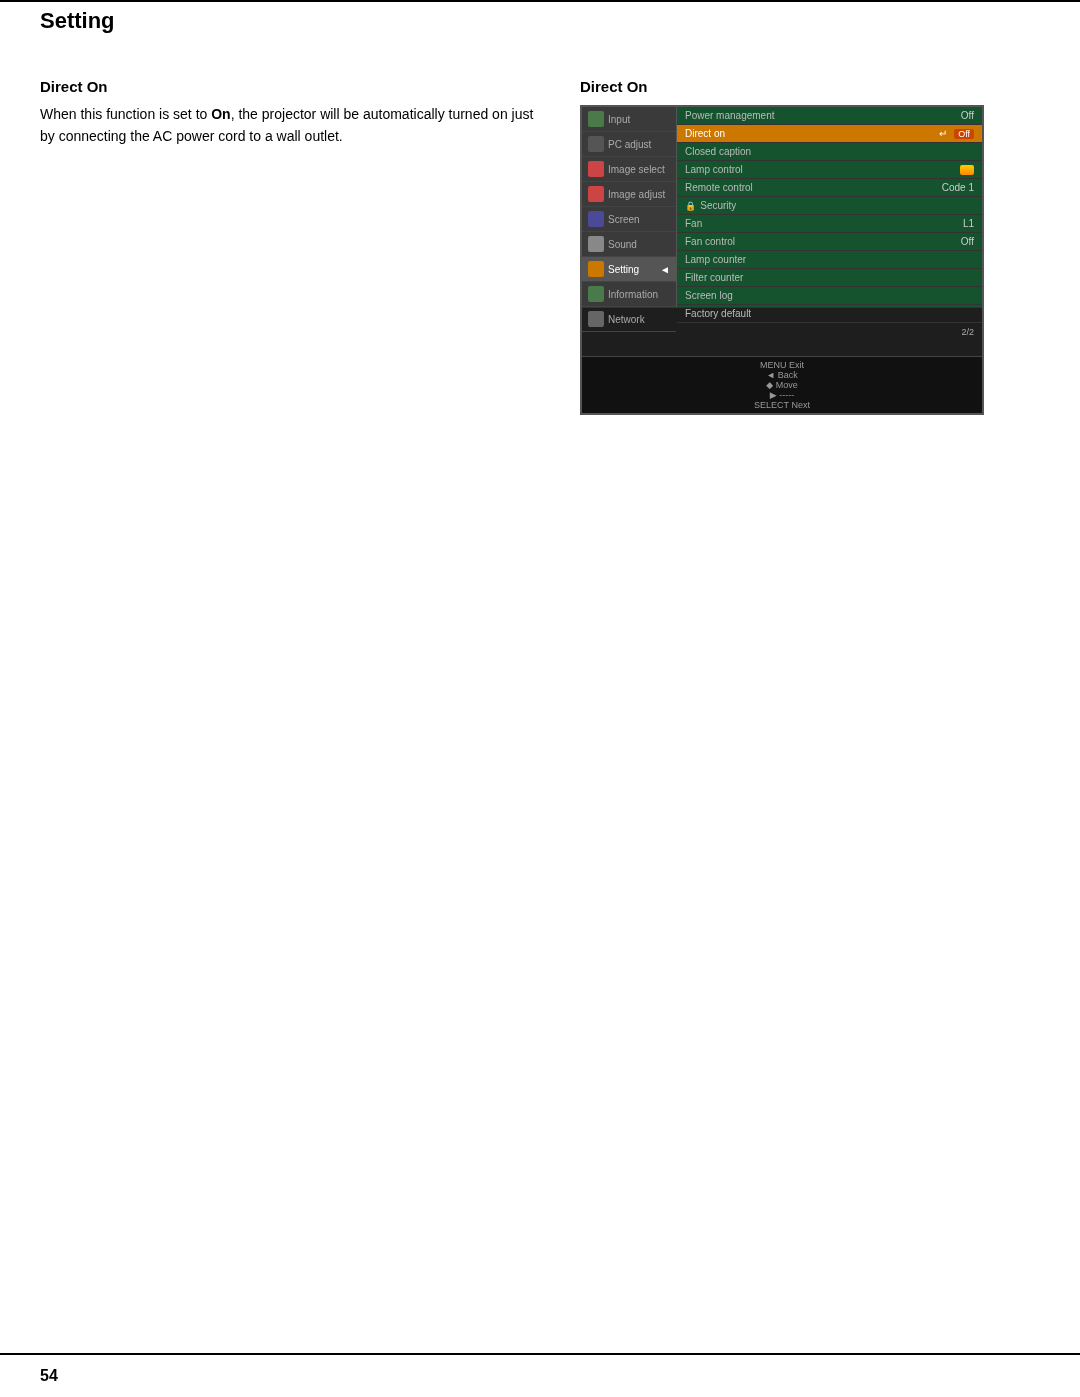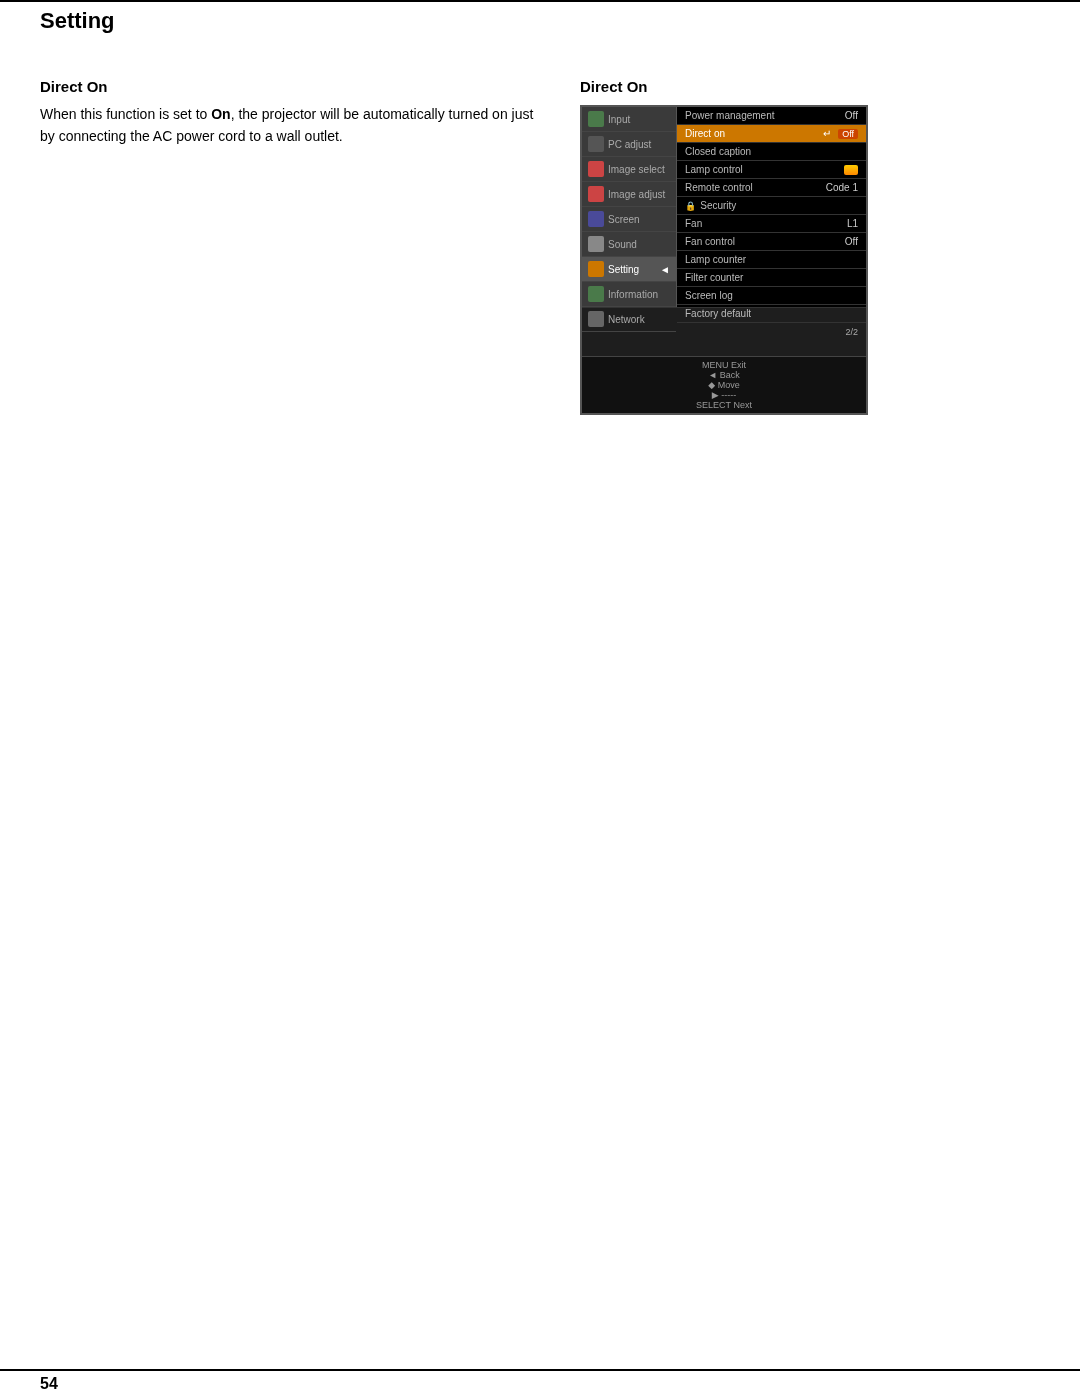--- a/index.html
+++ b/index.html
@@ -81,21 +81,21 @@
     }
 
     .right-heading {
       font-size: 15px;
       font-weight: bold;
       margin-bottom: 10px;
     }
 
     
     .projector-ui {
-      width: 288px;
+      width: 404px;
       background: #2a2a2a;
       border: 2px solid #555;
       font-size: 11px;
       color: #ccc;
       overflow: hidden;
     }
 
     .proj-inner {
       display: flex;
       flex-direction: row;
@@ -140,21 +140,21 @@
     .icon-sound { background: #888; }
     .icon-setting { background: #cc7700; }
     .icon-info { background: #4a7a4a; }
     .icon-network { background: #666; }
 
     
     .proj-panel {
       flex: 1;
       display: flex;
       flex-direction: column;
-      background: #000000;
+      background: #14532d;
     }
 
     .proj-menu-row {
       display: flex;
       align-items: center;
       justify-content: space-between;
       padding: 3px 8px;
       font-size: 10px;
       color: #bbb;
       border-bottom: 1px solid #333;
@@ -217,21 +217,21 @@
       flex-direction: column;
     }
 
     
     .page-footer {
       position: absolute;
       bottom: 0;
       left: 0;
       right: 0;
       border-top: 2px solid #000;
-      padding: 4px 40px;
+      padding: 12px 40px;
       display: flex;
       align-items: center;
     }
     .page-number {
       font-size: 16px;
       font-weight: bold;
     }
   </style>
 </head>
 <body>

